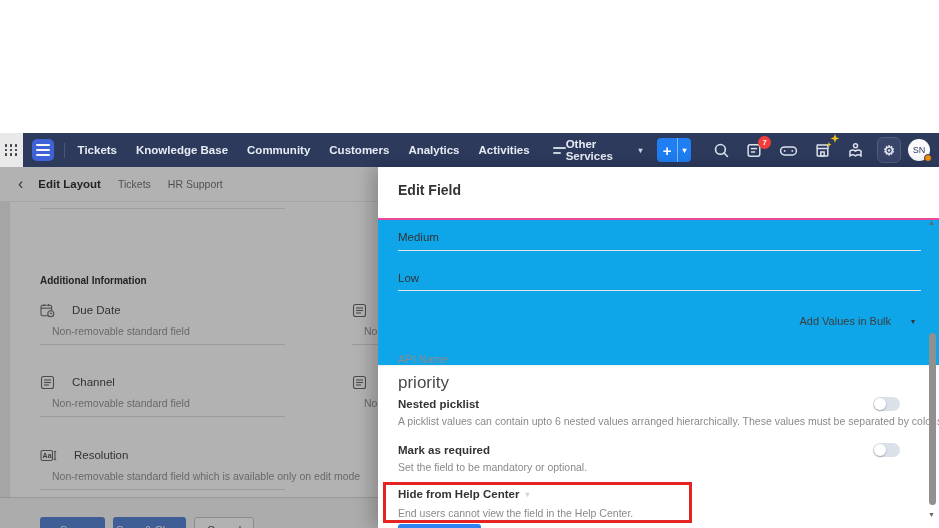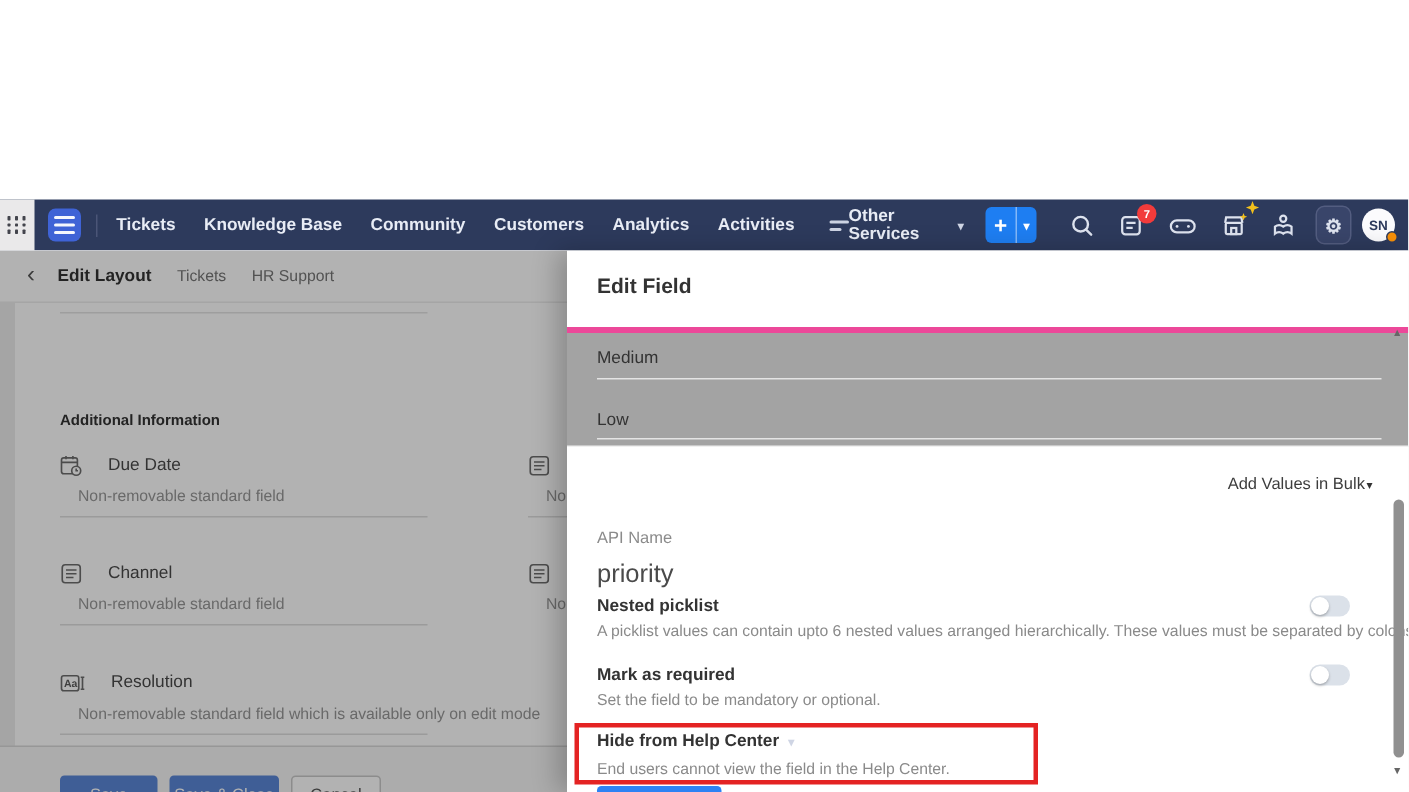--- a/index.html
+++ b/index.html
@@ -31,21 +31,21 @@
   .plusbtn { display:flex; height:24px; border-radius:4px; overflow:hidden; background:#1e7ef2; margin-right:14px; align-items:stretch; cursor:pointer; }
   .plus-main { width:23px; display:flex; align-items:center; justify-content:center; font-size:15px; font-weight:bold; color:#fff; }
   .plus-caret { width:17px; border-left:1px solid rgba(255,255,255,.45); display:flex; align-items:center; justify-content:center; }
   .plus-caret .caret { color:#fff; }
   .icbtn { position:relative; margin:0 8px; display:flex; align-items:center; justify-content:center; cursor:pointer; flex:none; }
   .badge { position:absolute; top:-6px; right:-8px; background:#f23b3b; color:#fff; font-size:7.5px; font-weight:bold;
            border-radius:7px; min-width:13px; height:13px; line-height:13px; text-align:center; padding:0 2px; }
   .sparkles { position:absolute; top:-8px; right:-10px; }
   .gearbox { width:28px; height:26px; border:1px solid #535d80; background:#39456a; border-radius:6px;
              display:flex; align-items:center; justify-content:center; font-size:13px; color:#dde2ee; margin:0 7px 0 5px; cursor:pointer; }
-  .avatar { width:22px; height:22px; border-radius:50%; background:#fbfbfd; color:#2d3a5c; font-size:9px; font-weight:bold;
+  .avatar { width:22px; height:22px; border-radius:50%; background:#fbfbfd; color:#2d3a5c; font-size:9px; font-weight:normal;
             display:flex; align-items:center; justify-content:center; position:relative; margin-right:9px; cursor:pointer; flex:none; }
   .avatar .dot { position:absolute; bottom:-1px; right:-2px; width:8px; height:8px; border-radius:50%; background:#f79009; border:1.5px solid #2d3a5c; }
 
   
   .subarea { position:absolute; left:0; top:167px; width:378px; height:361px; background:#fff; overflow:hidden; }
   .subheader { position:absolute; top:0; left:0; right:0; height:35px; background:#fff; display:flex; align-items:center;
                padding-left:18px; border-bottom:1px solid #ececec; }
   .back { font-size:16px; color:#555; cursor:pointer; line-height:1; margin-right:15px; }
   .lay-title { font-size:11.5px; font-weight:bold; color:#333; margin-right:17px; }
   .crumb { font-size:10.5px; color:#767676; margin-right:17px; cursor:pointer; }
@@ -63,25 +63,25 @@
   .btn { position:absolute; top:19px; height:26px; border-radius:3px; font-size:11px; display:flex; align-items:center; justify-content:center; cursor:pointer; }
   .btn-save { left:40px; width:65px; background:#5b87d7; color:#fff; }
   .btn-saveclose { left:113px; width:73px; background:#5b87d7; color:#fff; }
   .btn-cancel { left:194px; width:60px; background:#fff; border:1px solid #c9c9c9; color:#555; }
   .dim { position:absolute; inset:0; background:rgba(0,0,0,0.30); z-index:5; }
 
   
   .panel { position:absolute; left:378px; top:167px; width:561px; height:361px; background:#fff;
            box-shadow:-7px 0 16px rgba(0,0,0,0.22); z-index:10; overflow:hidden; }
   .ptitle { position:absolute; left:20px; top:15px; font-size:14px; font-weight:bold; color:#333; }
-  .grayblock { position:absolute; left:0; right:0; top:51px; height:80px; background:#a3a3a3;
-               border-top:4px solid #ec4899; border-bottom:1px solid #f0f0f0; }
+  .grayblock { position:absolute; left:0; right:0; top:51px; height:148px; background:#0ea5e9;
+               border-top:2px solid #ec4899; border-bottom:1px solid #f0f0f0; }
   .pval { position:absolute; left:20px; font-size:11.5px; color:#333; cursor:pointer; }
   .pline { position:absolute; left:20px; right:18px; height:1px; background:#e4e4e4; }
-  .bulk { position:absolute; right:24px; top:95px; font-size:11px; color:#3d3d3d; display:flex; gap:1px; align-items:center; cursor:pointer; }
+  .bulk { position:absolute; right:24px; top:95px; font-size:11px; color:#3d3d3d; display:flex; gap:20px; align-items:center; cursor:pointer; }
   .bulk .caret { color:#333; }
   .apilabel { position:absolute; left:20px; top:186px; font-size:11px; color:#8b8b8b; }
   .apivalue { position:absolute; left:20px; top:206px; font-size:17px; color:#4a4a4a;text-align:center; }
   .optlabel { position:absolute; left:20px; font-size:11.5px; font-weight:bold; color:#333; display:flex; align-items:center; gap:6px; }
   .optdesc { position:absolute; left:20px; font-size:10.5px; color:#8a8a8a; white-space:nowrap; }
   .toggle { position:absolute; right:39px; width:27px; height:14px; border-radius:8px; background:#dbe1e9; cursor:pointer; }
   .toggle::after { content:""; position:absolute; left:1px; top:1px; width:12px; height:12px; border-radius:50%;
                    background:#fff; box-shadow:0 1px 2px rgba(0,0,0,0.28); }
   .redbox { position:absolute; left:5px; top:315px; width:309px; height:41px; border:3px solid #e42323; }
   .hlabel { top:321px; cursor:pointer; }

